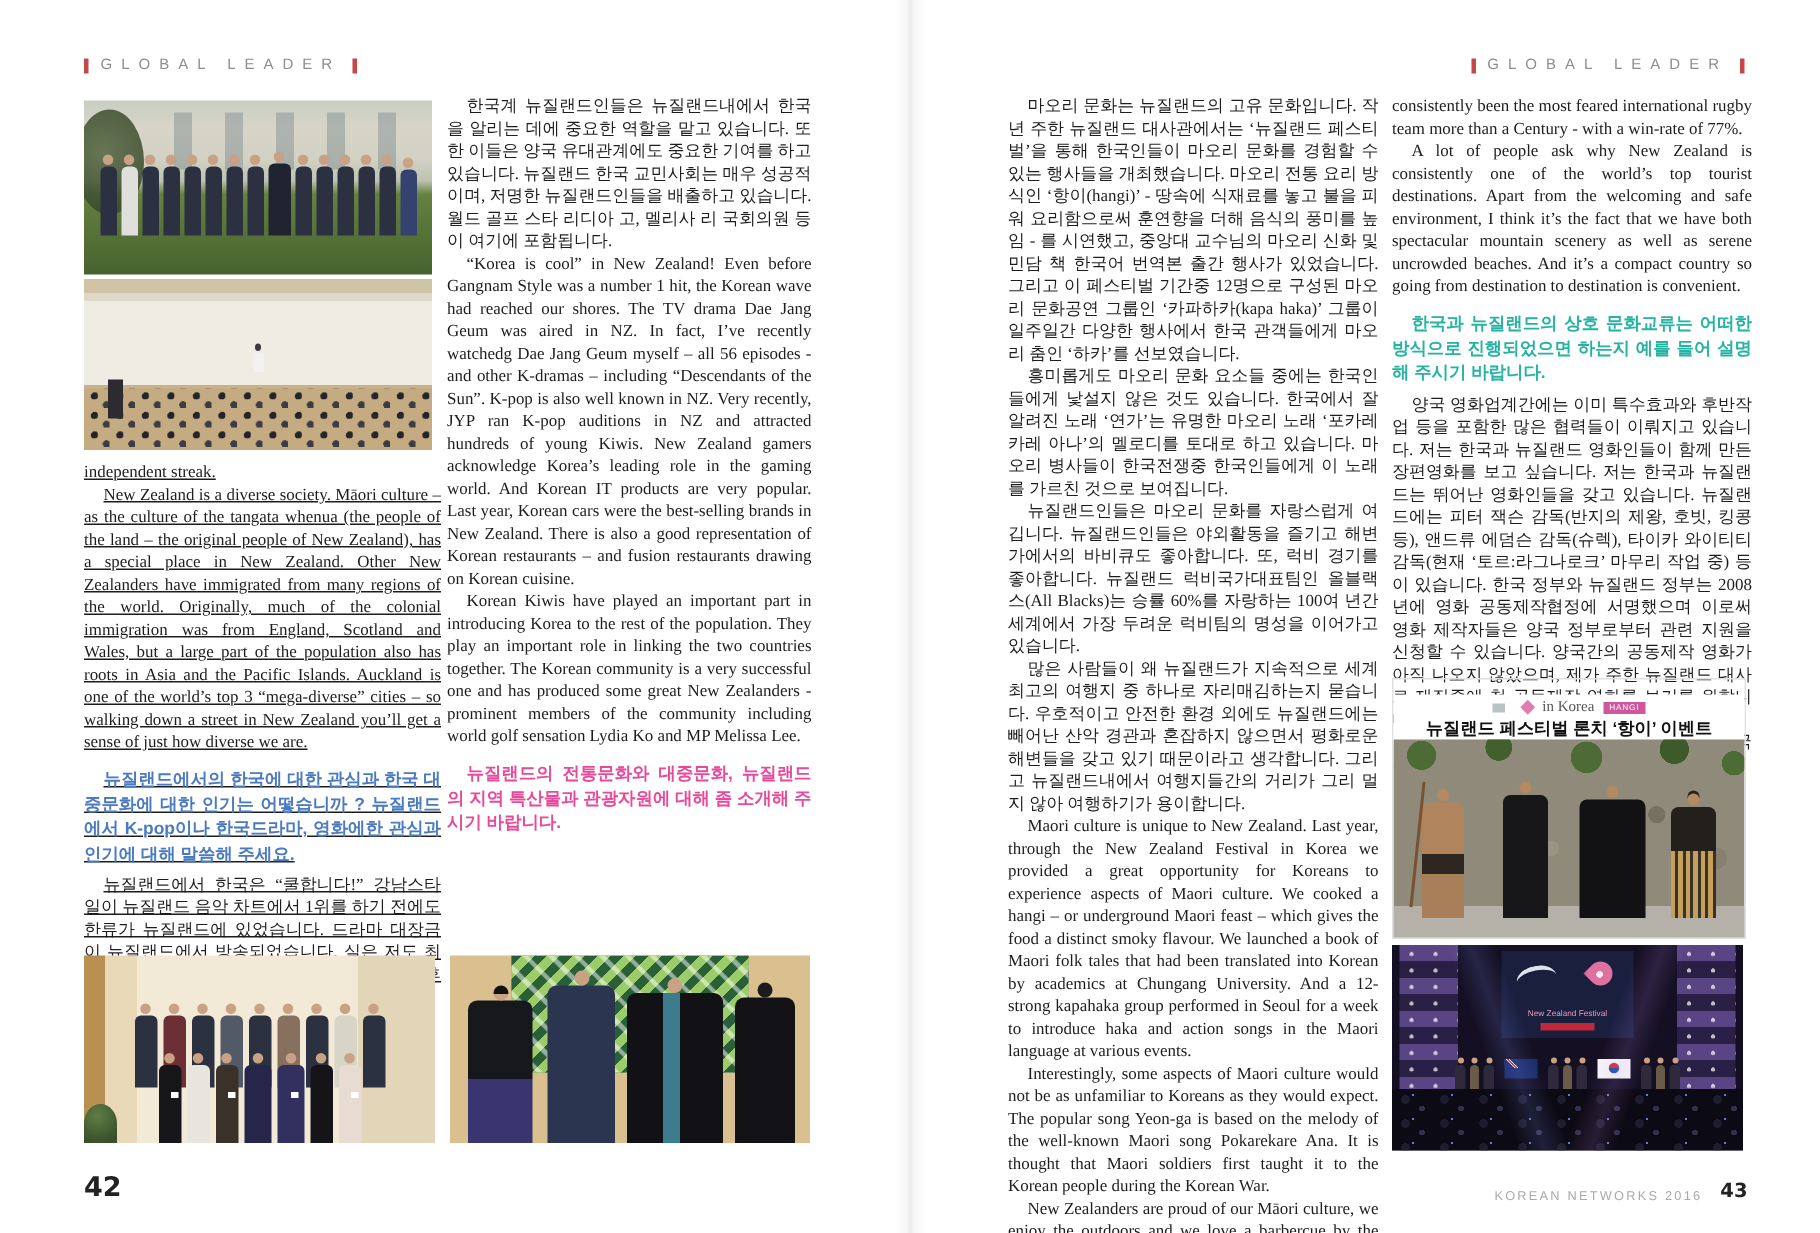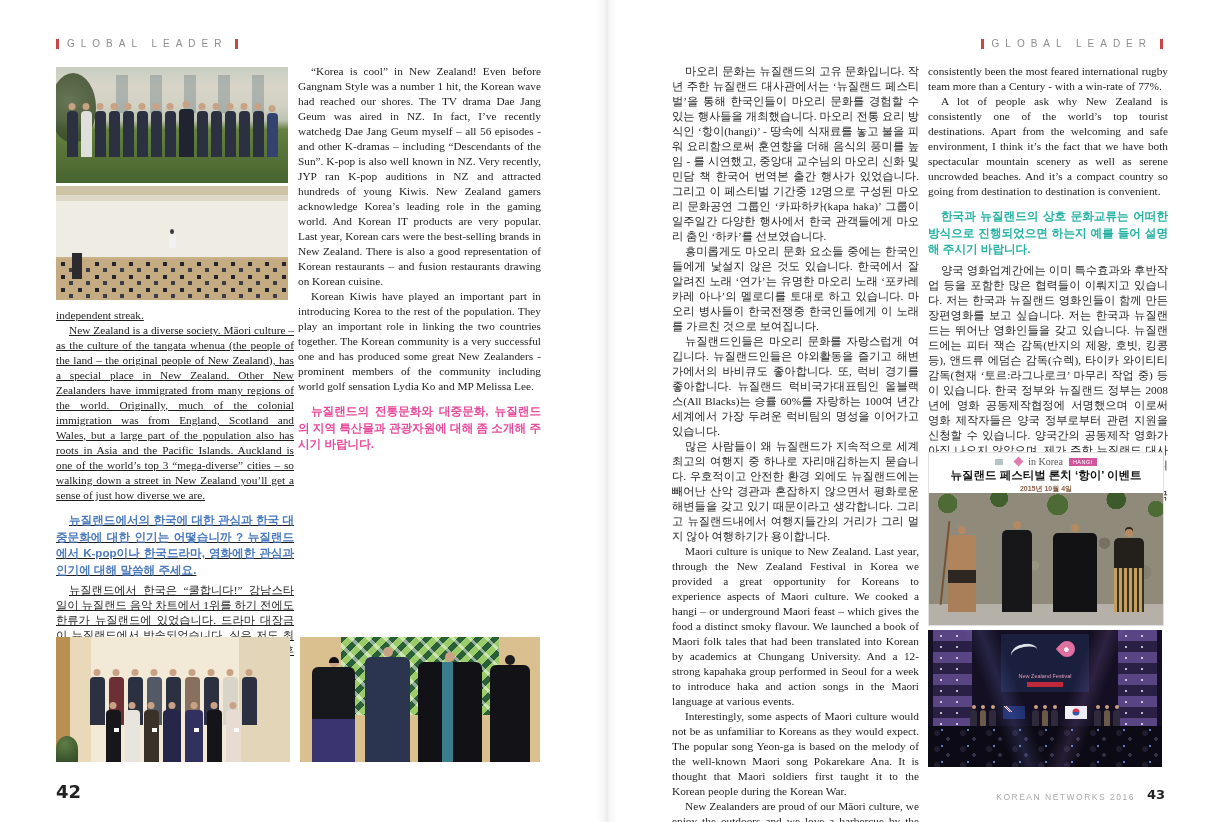--- a/index.html
+++ b/index.html
@@ -96,21 +96,21 @@
     width:10px;height:10px;border-radius:50%;background:#c9a184;}
   #photo4 .fg1{left:5%;width:18%;height:76%;background:linear-gradient(180deg,#17181c 0 55%,#3a3570 55%);}
   #photo4 .fg1::before{background:linear-gradient(180deg,#111 0 55%,#c9a184 55%);}
   #photo4 .fg2{left:27%;width:19%;height:84%;background:#2c3550;}
   #photo4 .fg3{left:49%;width:27%;height:80%;
     background:linear-gradient(90deg,#121216 0 38%,#3b7d8c 38% 55%,#121216 55%);}
   #photo4 .fg4{left:79%;width:17%;height:78%;background:#131317;}
   #photo4 .fg4::before{background:#1b1b20;}
   
   #photo5{left:928px;top:452px;width:234px;height:172px;border:1px solid #e0e0e0;}
-  #photo5 .banner{position:relative;height:40px;background:#fff;text-align:center;}
+  #photo5 .banner{position:relative;height:40px;background:#fff;text-align:center;margin-top:10px;}
   #photo5 .brandrow{display:flex;justify-content:center;align-items:center;gap:6px;padding-top:3px;
     font-family:"Liberation Serif",serif;font-size:10px;color:#555;}
   #photo5 .nzmark{width:14px;height:6px;background:linear-gradient(90deg,#9aa 0 60%,rgba(0,0,0,0) 60%);border-radius:0 3px 3px 0;opacity:.7;}
   #photo5 .bow{width:7px;height:7px;background:#e27bb0;transform:rotate(45deg);}
   #photo5 .badge{font-family:"Liberation Sans",sans-serif;font-size:5.5px;color:#fff;background:#d0579e;
     padding:1px 4px;letter-spacing:.5px;}
   #photo5 .t{font-family:"Liberation Sans","DejaVu Sans",sans-serif;font-weight:bold;font-size:11.5px;color:#111;margin-top:1px;}
   #photo5 .d{font-family:"Liberation Sans",sans-serif;font-weight:bold;font-size:7px;color:#8a6045;margin-top:1px;}
   #photo5 .scene{position:absolute;left:0;right:0;top:40px;bottom:0;background-color:#8f8a7a;
     background-image:radial-gradient(circle 9px at 15% 40%,#7a7567 70%,rgba(0,0,0,0) 72%),
@@ -214,20 +214,21 @@
   </div>
 
   <div class="pcol" style="left:56px;top:308px;width:238px;text-decoration:underline;">
     <p class="noindent">independent streak.</p>
     <p>New Zealand is a diverse society.  Māori culture – as the culture of the tangata whenua (the people of the land – the original people of New Zealand), has a special place in New Zealand.  Other New Zealanders have immigrated from many regions of the world.  Originally, much of the colonial immigration was from England, Scotland and Wales, but a large part of the population also has roots in Asia and the Pacific Islands.  Auckland is one of the world’s top 3 “mega-diverse” cities – so walking down a street in New Zealand you’ll get a sense of just how diverse we are.</p>
     <p class="q q-blue">뉴질랜드에서의 한국에 대한 관심과 한국 대중문화에 대한 인기는 어떻습니까 ? 뉴질랜드에서 K-pop이나 한국드라마, 영화에한 관심과 인기에 대해 말씀해 주세요.</p>
     <p>뉴질랜드에서 한국은 “쿨합니다!” 강남스타일이 뉴질랜드 음악 차트에서 1위를 하기 전에도 한류가 뉴질랜드에 있었습니다. 드라마 대장금이 뉴질랜드에서 방송되었습니다. 실은 저도 최근에 대장금 56부작 전체를 시청했고, 태양의 후예를 포함한</p>
   </div>
 
   <div class="pcol" style="left:298px;top:64px;width:243px;">
+    <p>한국계 뉴질랜드인들은 뉴질랜드내에서 한국을 알리는 데에 중요한 역할을 맡고 있습니다. 또한 이들은 양국 유대관계에도 중요한 기여를 하고 있습니다. 뉴질랜드 한국 교민사회는 매우 성공적이며, 저명한 뉴질랜드인들을 배출하고 있습니다. 월드 골프 스타 리디아 고, 멜리사 리 국회의원 등이 여기에 포함됩니다.</p>
     <p>“Korea is cool” in New Zealand!    Even before Gangnam Style was a number 1 hit, the Korean wave had reached our shores.  The TV drama Dae Jang Geum was aired in NZ.   In fact, I’ve recently watchedg Dae Jang Geum myself – all 56 episodes - and other K-dramas – including “Descendants of the Sun”.  K-pop is also well known in NZ.  Very recently, JYP ran K-pop auditions in NZ and attracted hundreds of young Kiwis.  New Zealand gamers acknowledge Korea’s leading role in the gaming world.  And Korean IT products are very popular.  Last year, Korean cars were the best-selling brands in New Zealand.    There is also a good representation of Korean restaurants – and fusion restaurants drawing on Korean cuisine.</p>
     <p>Korean Kiwis have played an important part in introducing Korea to the rest of the population.  They play an important role in linking the two countries together. The Korean community is a very successful one and has produced some great New Zealanders - prominent members of the community including world golf sensation Lydia Ko and MP Melissa Lee.</p>
     <p class="q q-magenta">뉴질랜드의 전통문화와 대중문화, 뉴질랜드의 지역 특산물과 관광자원에 대해 좀 소개해 주시기 바랍니다.</p>
   </div>
 
   <div class="photo" id="photo3">
     <div class="row back">
       <span class="ps"></span>
         <span class="ps"></span>
         <span class="ps"></span>

